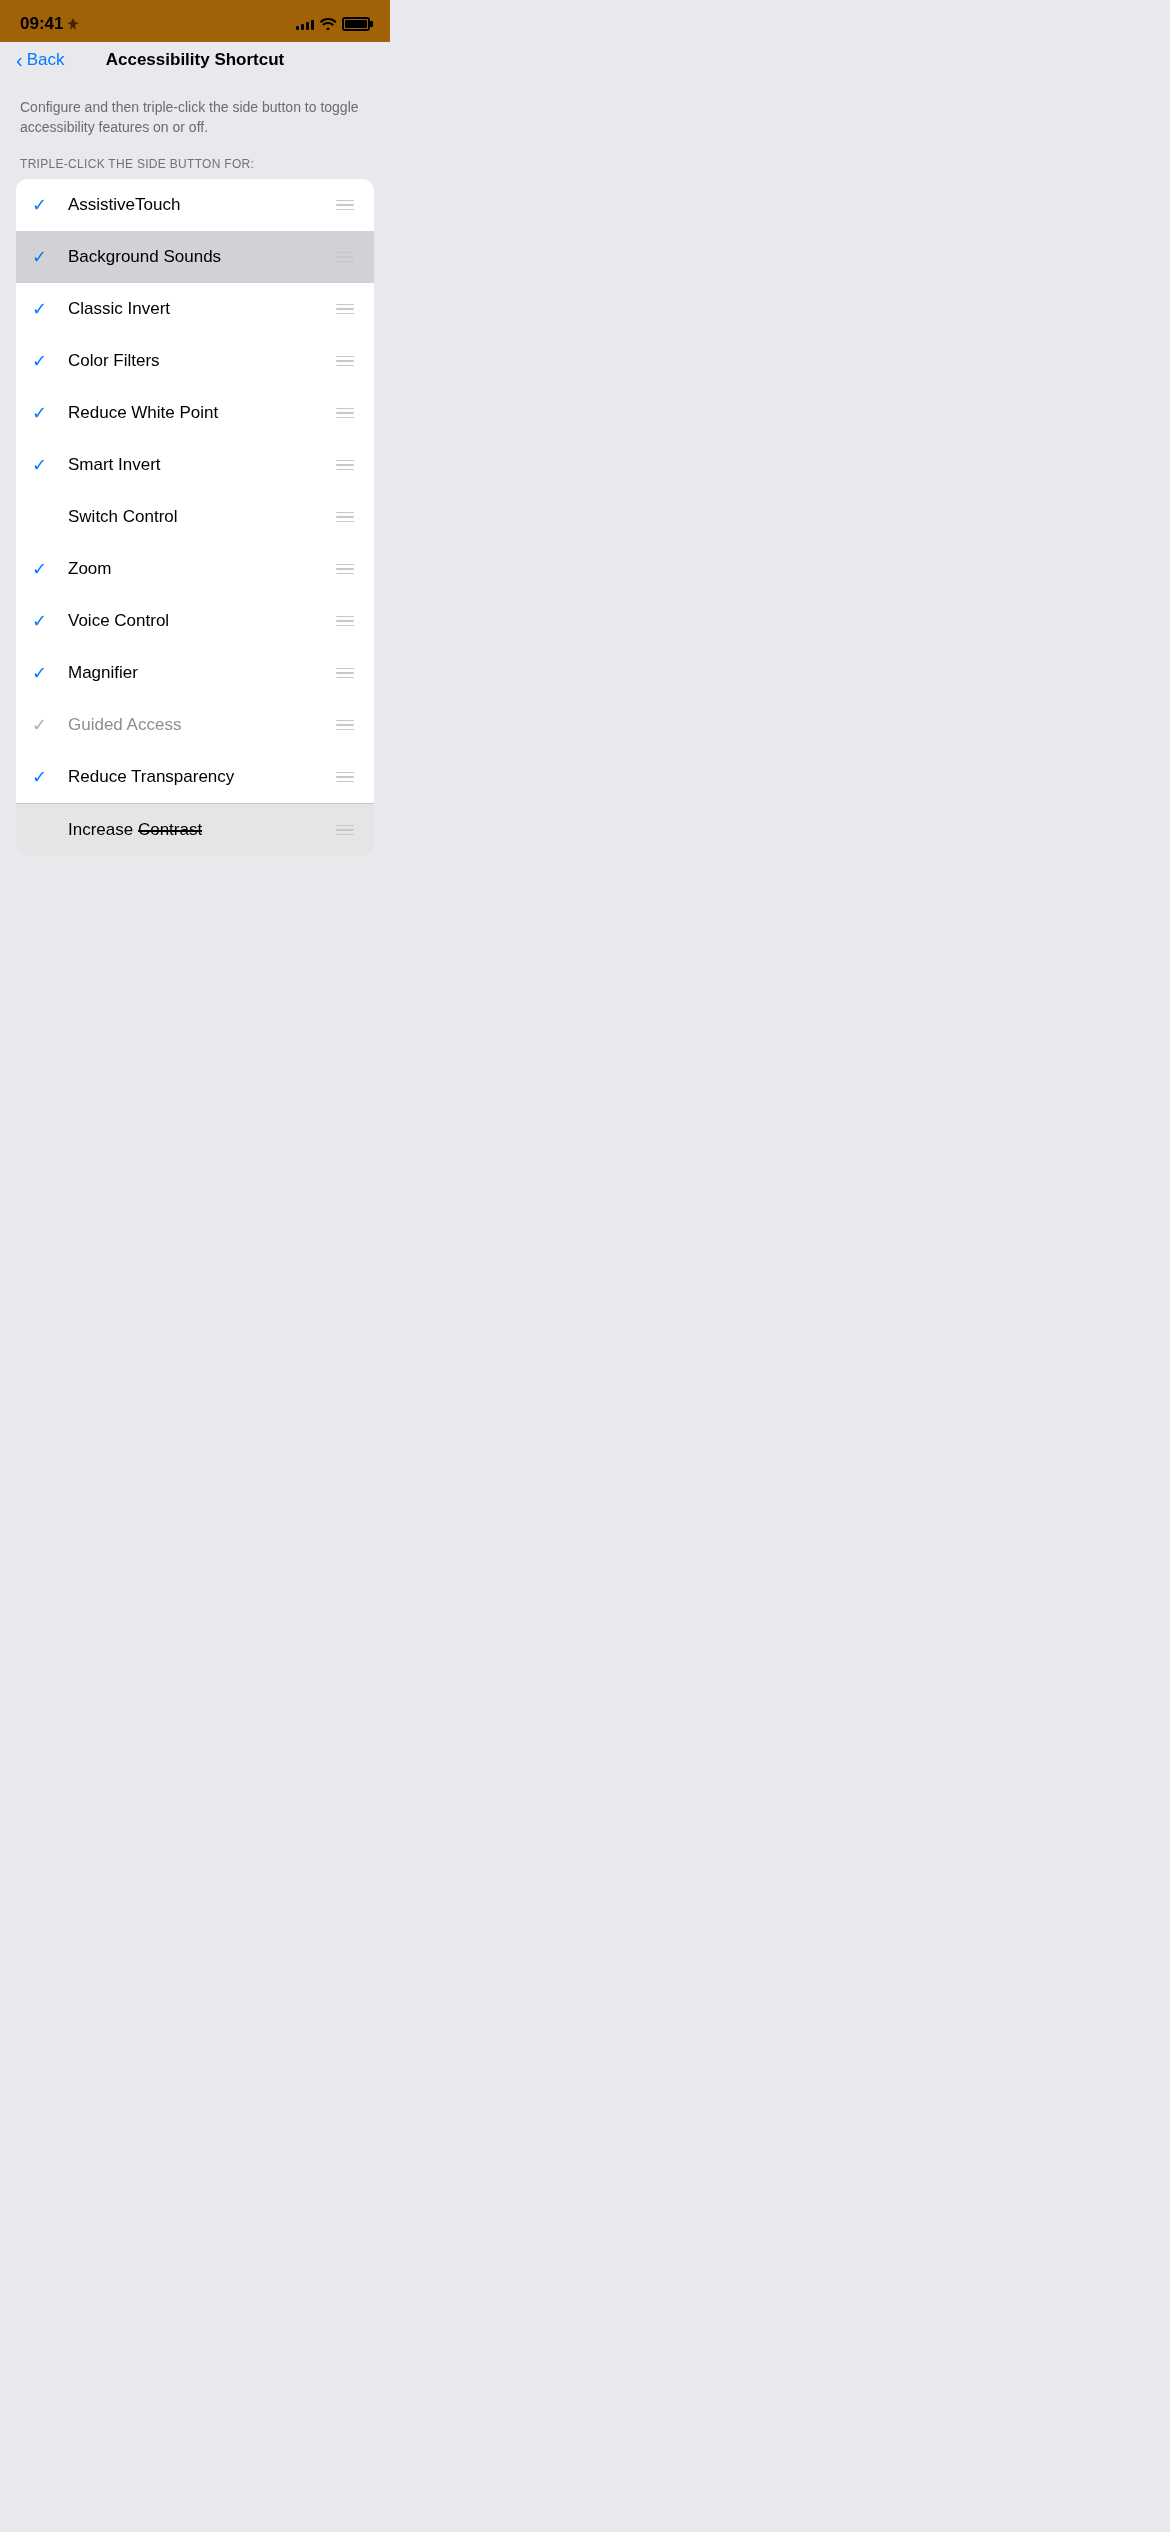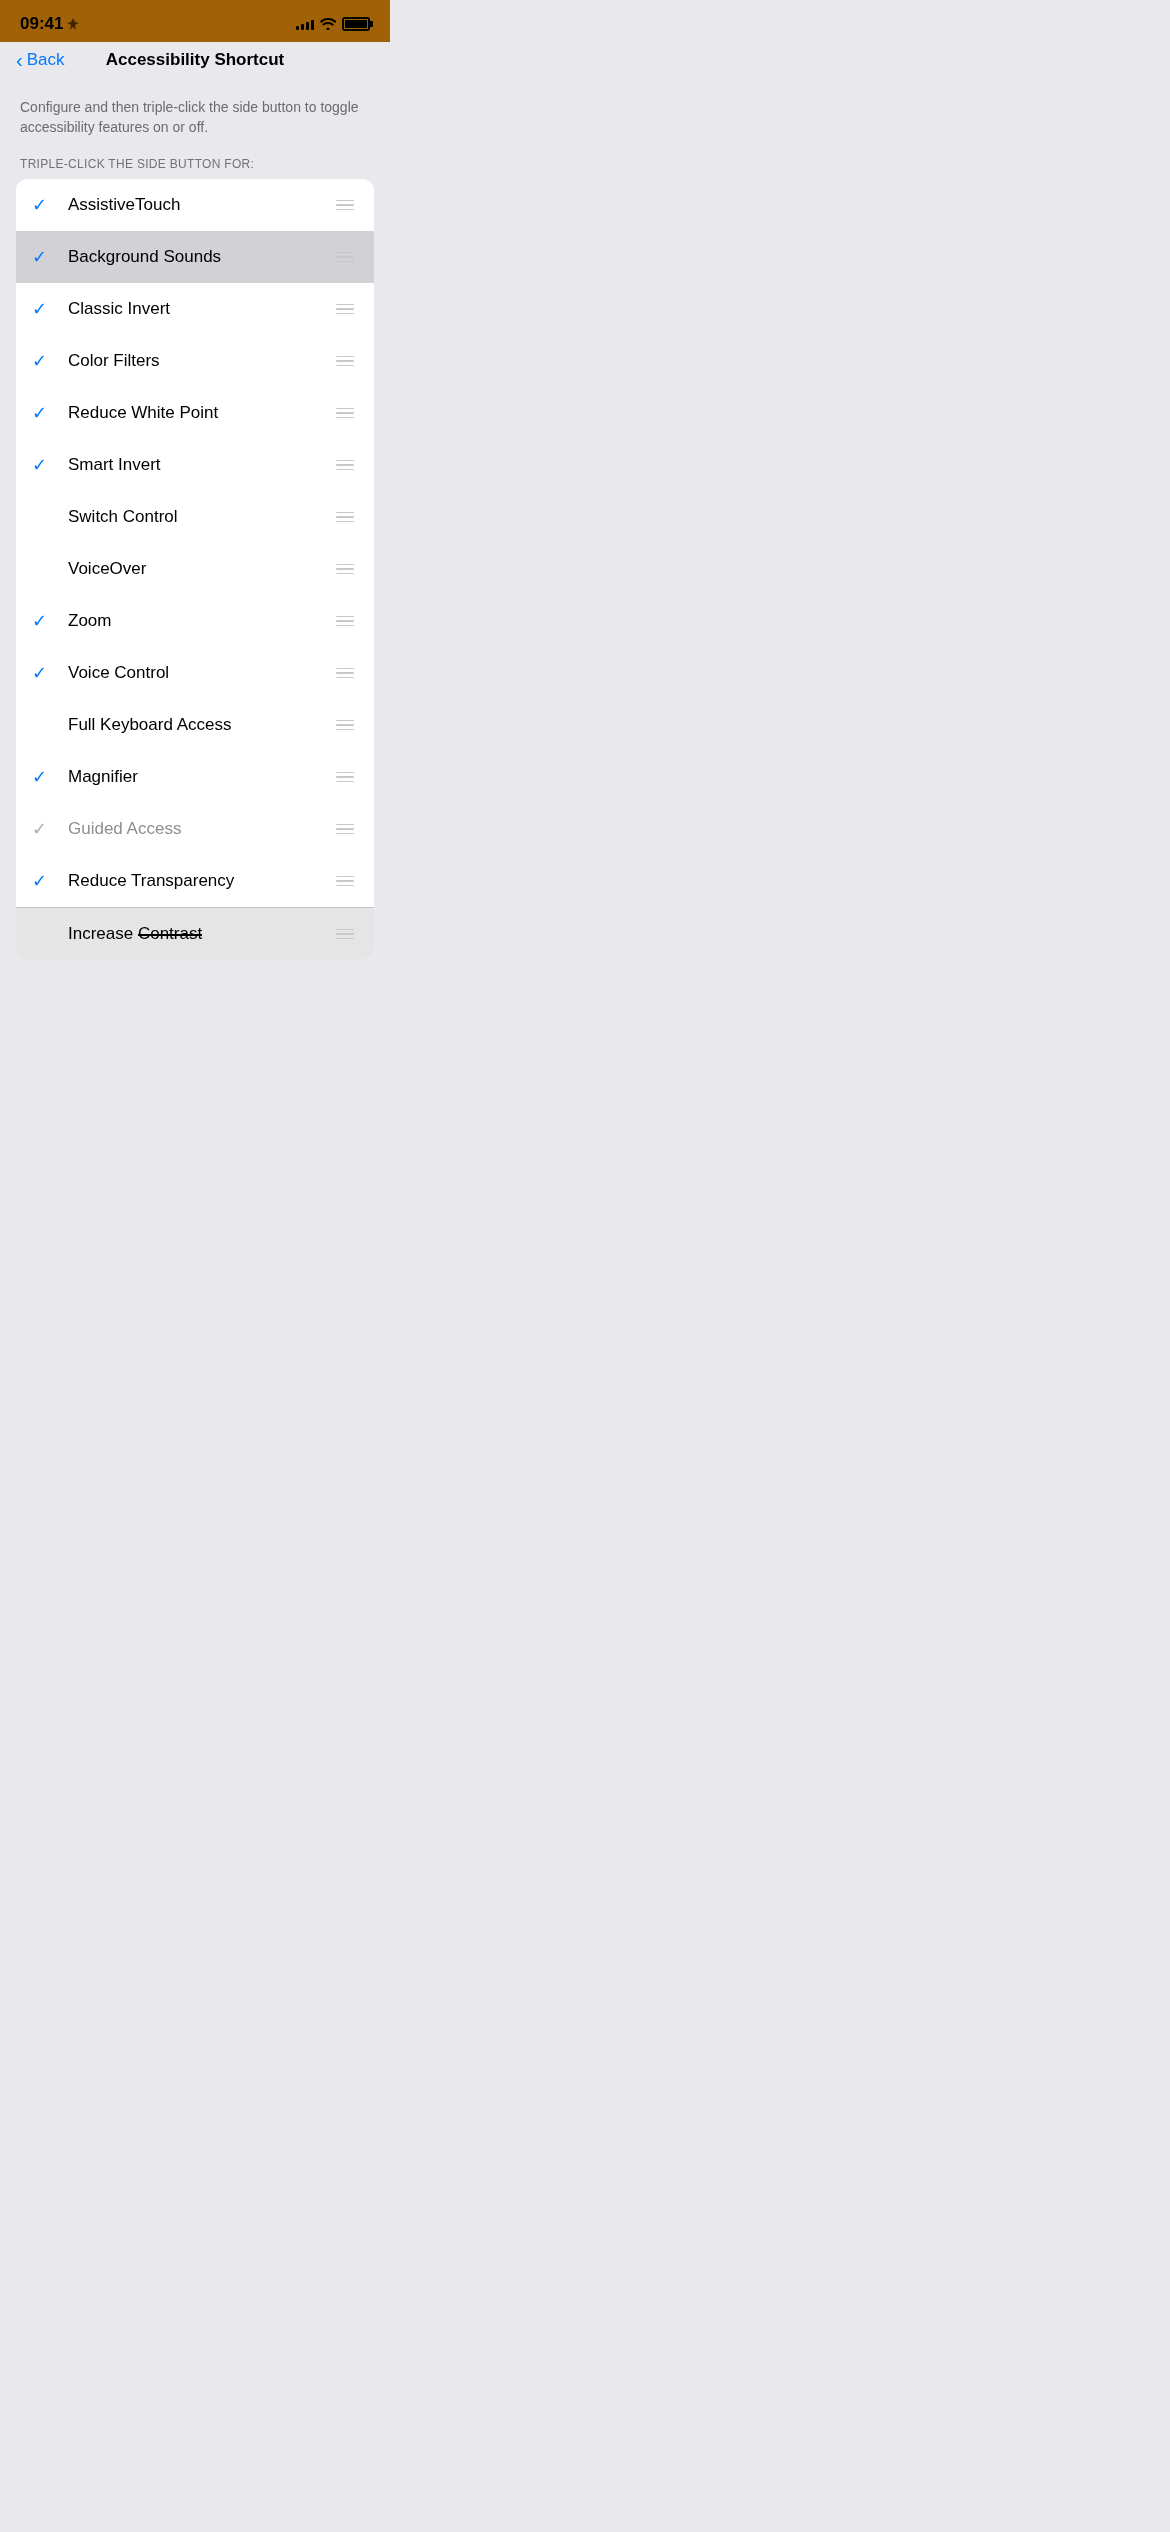--- a/index.html
+++ b/index.html
@@ -313,49 +313,31 @@
     <div class="list-item">
       <div class="check-icon"></div>
       <div class="item-label">Switch Control</div>
       <div class="drag-handle">
         <span></span>
         <span></span>
         <span></span>
       </div>
     </div>
     <div class="list-item">
-      <div class="check-icon"></div>
-      <div class="item-label">VoiceOver</div>
-      <div class="drag-handle">
-        <span></span>
-        <span></span>
-        <span></span>
-      </div>
-    </div>
-    <div class="list-item">
       <div class="check-icon">✓</div>
       <div class="item-label">Zoom</div>
       <div class="drag-handle">
         <span></span>
         <span></span>
         <span></span>
       </div>
     </div>
     <div class="list-item">
       <div class="check-icon">✓</div>
       <div class="item-label">Voice Control</div>
-      <div class="drag-handle">
-        <span></span>
-        <span></span>
-        <span></span>
-      </div>
-    </div>
-    <div class="list-item">
-      <div class="check-icon"></div>
-      <div class="item-label">Full Keyboard Access</div>
       <div class="drag-handle">
         <span></span>
         <span></span>
         <span></span>
       </div>
     </div>
     <div class="list-item">
       <div class="check-icon">✓</div>
       <div class="item-label">Magnifier</div>
       <div class="drag-handle">

